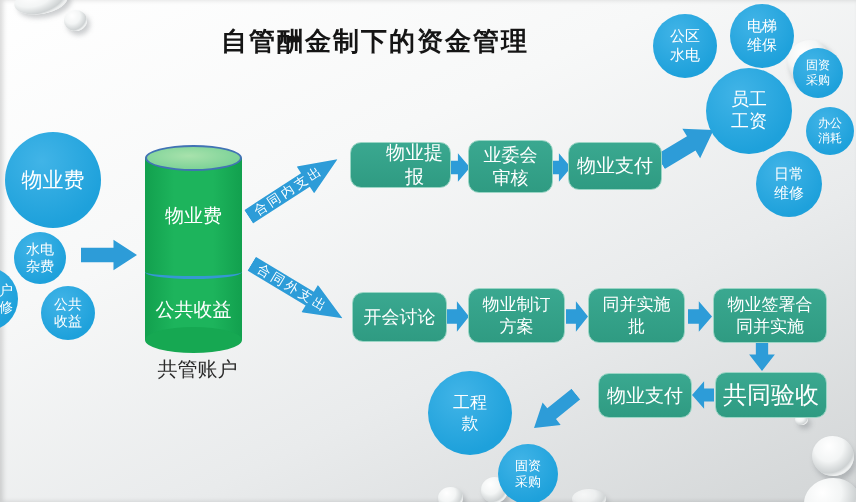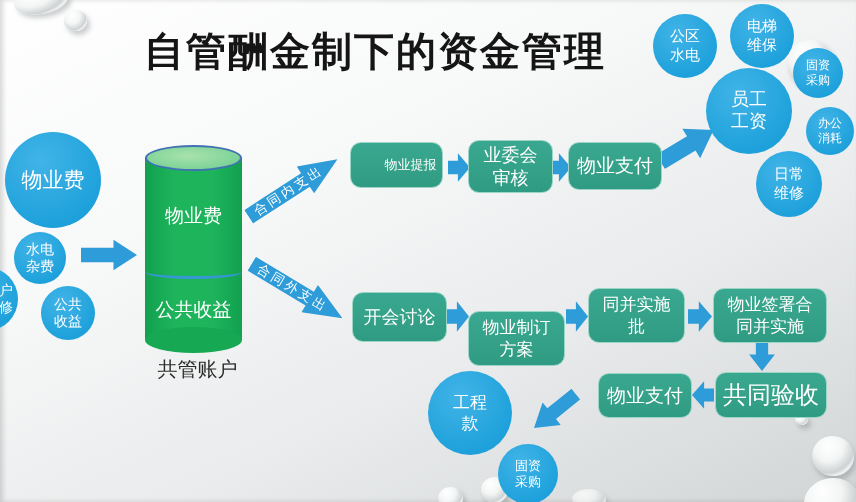--- a/index.html
+++ b/index.html
@@ -48,21 +48,21 @@
     border-bottom:3px solid #3598d3; box-sizing:border-box;}
   .cyl-label{position:absolute; left:0; right:0; color:#fff; font-size:19px; text-align:center;}
   
   .drop{
     position:absolute; border-radius:50%;
     background:radial-gradient(ellipse at 35% 28%, #ffffff 0%, #f3f5f5 38%, #ced2d3 66%, #eef0f0 74%, #dde0e1 100%);
     box-shadow:3px 4px 5px rgba(110,116,120,0.35);
   }
   .title{
     position:absolute; left:130px; top:24px; width:490px; text-align:center;
-    font-size:40px; font-weight:600; letter-spacing:2px; color:#151515;
+    font-size:26px; font-weight:600; letter-spacing:2px; color:#151515;
   }
   .caption{
     position:absolute; left:140px; top:356px; width:115px; text-align:center;
     font-size:20px; font-weight:400; color:#2a2a2a;
   }
 </style>
 </head>
 <body>
 
 <div class="slide">
@@ -99,27 +99,27 @@
   <div class="cyl">
     <div class="cyl-body"></div>
     <div class="cyl-bottom"></div>
     <div class="cyl-top"></div>
     <div class="cyl-divider"></div>
     <div class="cyl-label" style="top:58px;">物业费</div>
     <div class="cyl-label" style="top:152px;">公共收益</div>
   </div>
   <div class="caption">共管账户</div>
 
-  <div class="box" style="left:350px; top:142px; width:93px; height:46px; font-size:13px;padding-left:28px;">物业提报</div>
+  <div class="box" style="left:350px; top:142px; width:101px; height:46px; font-size:19px;padding-left:28px;">物业提报</div>
   <div class="box" style="left:468px; top:140px; width:85px; height:53px; font-size:18px;">业委会
 审核</div>
   <div class="box" style="left:568px; top:142px; width:94px; height:48px; font-size:19px;">物业支付</div>
 
   <div class="box" style="left:352px; top:292px; width:95px; height:50px; font-size:18px;">开会讨论</div>
-  <div class="box" style="left:468px; top:288px; width:97px; height:55px; font-size:17px;margin-top:23px;">物业制订
+  <div class="box" style="left:468px; top:288px; width:97px; height:55px; font-size:17px;">物业制订
 方案</div>
   <div class="box" style="left:588px; top:288px; width:97px; height:55px; font-size:17px;">同并实施
 批</div>
   <div class="box" style="left:713px; top:288px; width:114px; height:55px; font-size:17px;">物业签署合
 同并实施</div>
   <div class="box" style="left:715px; top:372px; width:112px; height:46px; font-size:24px;">共同验收</div>
   <div class="box" style="left:598px; top:373px; width:94px; height:45px; font-size:19px;">物业支付</div>
 
   <div class="circle" style="left:5px; top:132px; width:96px; height:96px; font-size:21px;">物业费</div>
   <div class="circle" style="left:14px; top:232px; width:52px; height:52px; font-size:14px;">水电

